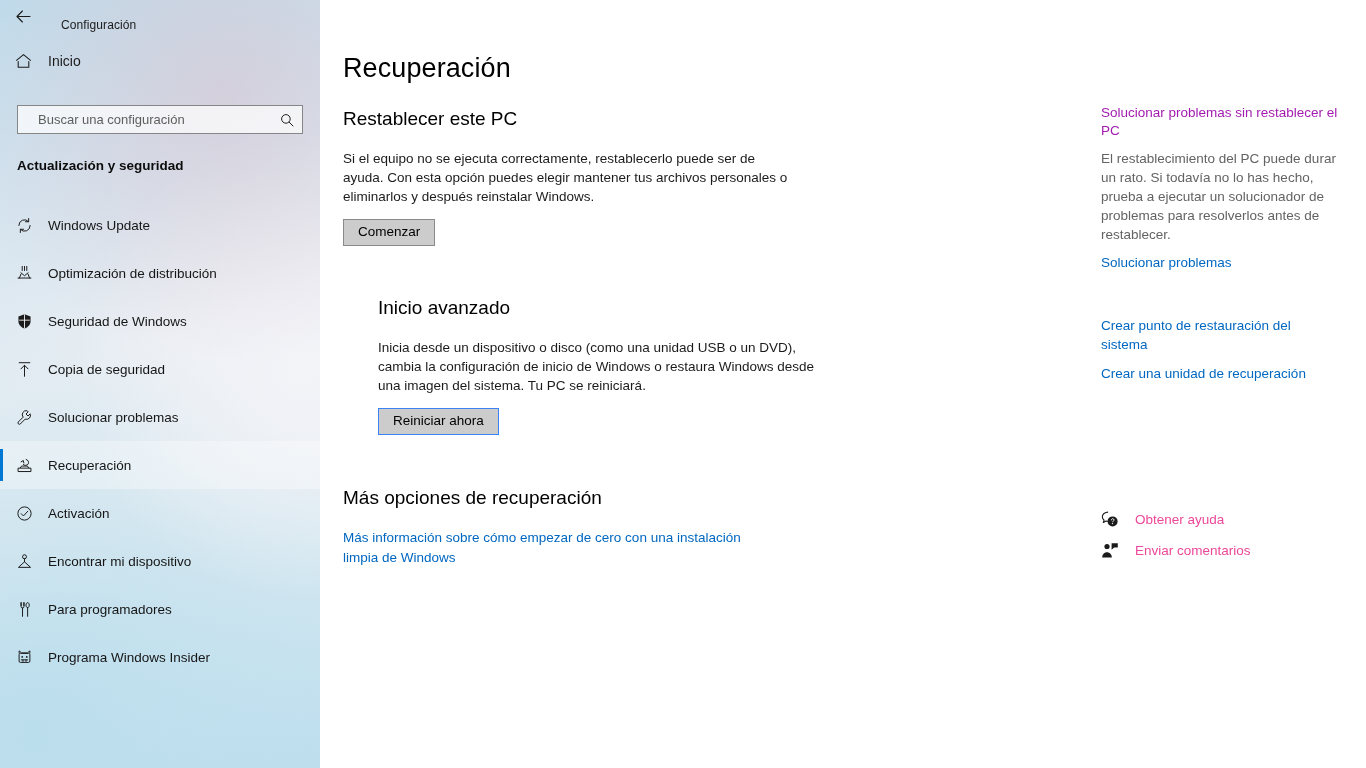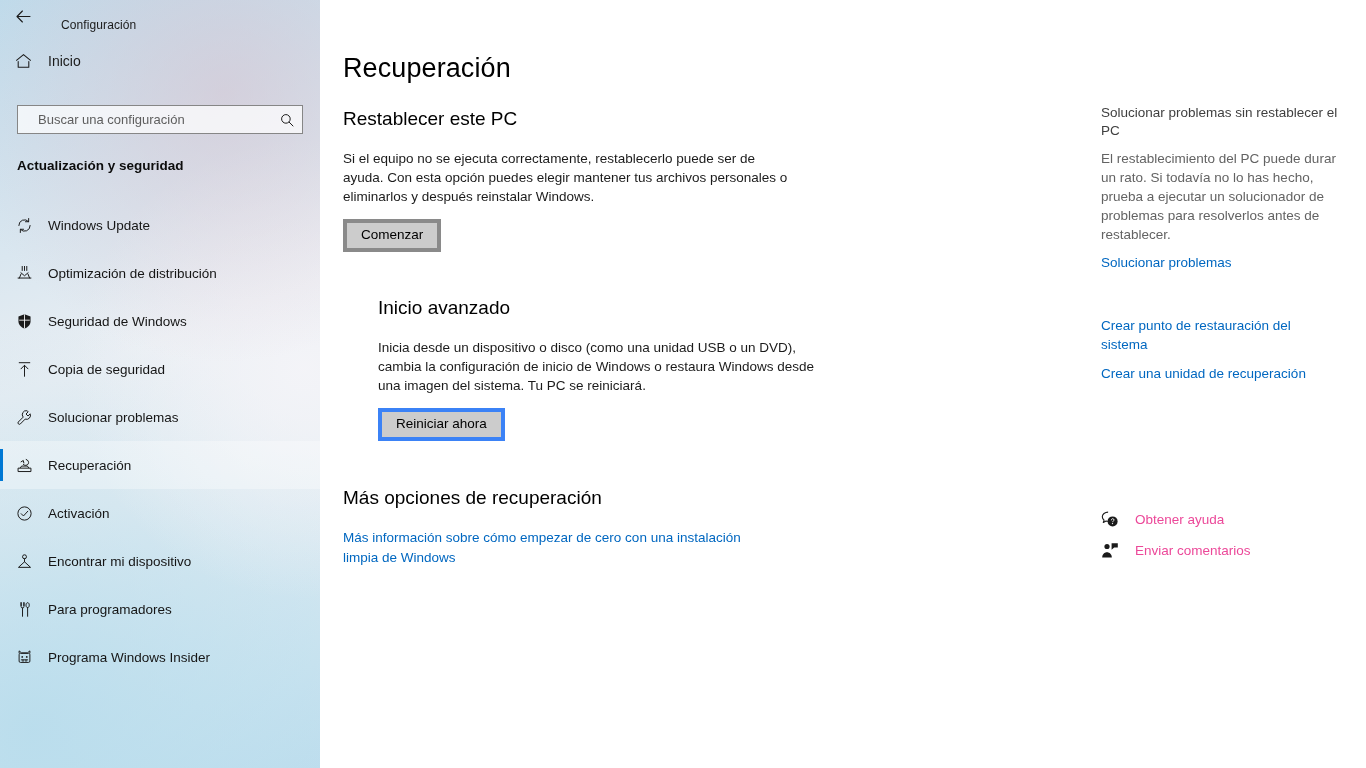--- a/index.html
+++ b/index.html
@@ -183,21 +183,21 @@
     font-size: 13.5px;
     color: #1b1b1b;
     line-height: 19px;
     max-width: 450px;
     margin-bottom: 13px;
   }
 
   .gbtn {
     display: inline-block;
     background: #cccccc;
-    border: 4px solid #3b82f6;
+    border: 1px solid #3b82f6;
     font-family: "Liberation Sans", sans-serif;
     font-size: 13.5px;
     color: #000000;
     padding: 4px 14px 6px 14px;
     min-width: 92px;
     text-align: center;
     cursor: default;
   }
   .gbtn.bordered { border-color: #8a8a8a; }
 
@@ -213,21 +213,21 @@
 
   
   .rail {
     position: absolute;
     left: 1101px; top: 0;
     width: 250px;
   }
   .rail-block { position: absolute; width: 240px; }
   .rail-h {
     font-size: 13.5px;
-    color: #404040;
+    color: #a21caf;
     line-height: 18px;
     margin-bottom: 9px;
   }
   .rail-p {
     font-size: 13.5px;
     color: #636363;
     line-height: 19px;
     margin-bottom: 9px;
   }
   .rail-link {

